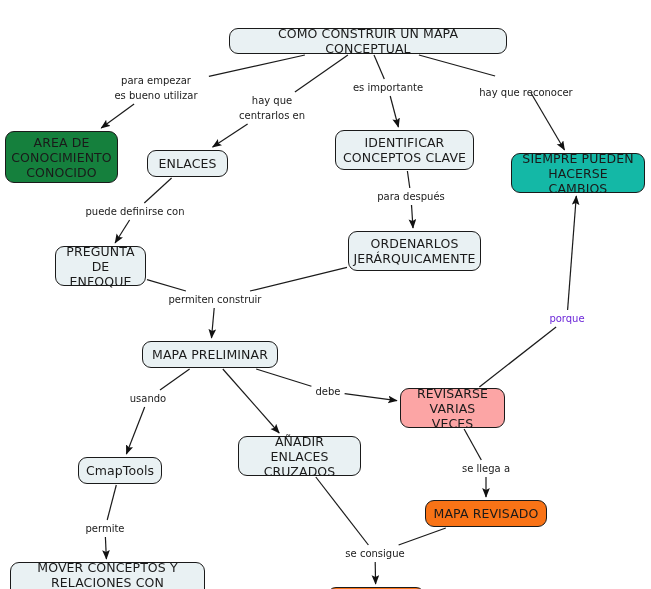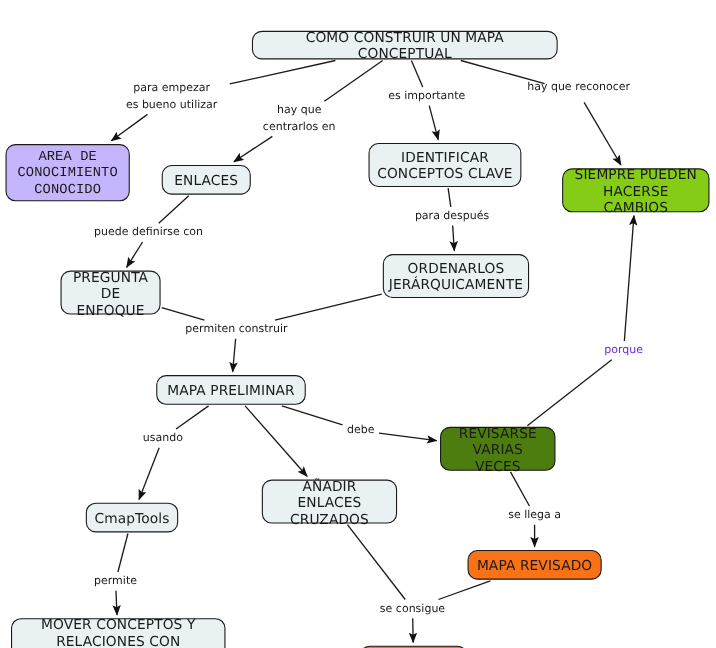--- a/index.html
+++ b/index.html
@@ -89,50 +89,50 @@
         <line x1="105.4" y1="512.0" x2="106.4" y2="534.0" stroke="#1a1a1a" stroke-width="1.2" marker-end="url(#arrowhead)"></line>
         <line x1="464.1" y1="404.0" x2="481.3" y2="435.0" stroke="#1a1a1a" stroke-width="1.2"></line>
         <line x1="486.0" y1="452.0" x2="486.0" y2="472.0" stroke="#1a1a1a" stroke-width="1.2" marker-end="url(#arrowhead)"></line>
         <line x1="315.8" y1="452.0" x2="368.4" y2="520.0" stroke="#1a1a1a" stroke-width="1.2"></line>
         <line x1="445.8" y1="503.0" x2="398.6" y2="520.0" stroke="#1a1a1a" stroke-width="1.2"></line>
         <line x1="375.2" y1="537.0" x2="375.6" y2="559.0" stroke="#1a1a1a" stroke-width="1.2" marker-end="url(#arrowhead)"></line>
       </g>
   </svg>
   <div id="node-layer">
       <div class="node" style="left: 229px; top: 3px; width: 278px; height: 26px; background: rgb(233, 241, 243); border-color: rgb(26, 26, 26); color: rgb(26, 26, 26);">COMO CONSTRUIR UN MAPA CONCEPTUAL</div>
-      <div class="node" style="left: 5px; top: 106px; width: 113px; height: 52px; background: #c4b5fd; border-color: rgb(26, 26, 26); color: rgb(26, 26, 26); font-family: Liberation Mono, monospace;">AREA DE
+      <div class="node" style="left: 5px; top: 106px; width: 113px; height: 52px; background: #15803d; border-color: rgb(26, 26, 26); color: rgb(26, 26, 26);">AREA DE
 CONOCIMIENTO
 CONOCIDO</div>
       <div class="node" style="left: 147px; top: 125px; width: 81px; height: 27px; background: rgb(233, 241, 243); border-color: rgb(26, 26, 26); color: rgb(26, 26, 26);">ENLACES</div>
       <div class="node" style="left: 335px; top: 105px; width: 139px; height: 40px; background: rgb(233, 241, 243); border-color: rgb(26, 26, 26); color: rgb(26, 26, 26);">IDENTIFICAR
 CONCEPTOS CLAVE</div>
-      <div class="node" style="left: 511px; top: 128px; width: 134px; height: 40px; background: #84cc16; border-color: rgb(26, 26, 26); color: rgb(26, 26, 26);">SIEMPRE PUEDEN
+      <div class="node" style="left: 511px; top: 128px; width: 134px; height: 40px; background: #14b8a6; border-color: rgb(26, 26, 26); color: rgb(26, 26, 26);">SIEMPRE PUEDEN
 HACERSE CAMBIOS</div>
       <div class="node" style="left: 55px; top: 221px; width: 91px; height: 40px; background: rgb(233, 241, 243); border-color: rgb(26, 26, 26); color: rgb(26, 26, 26);">PREGUNTA
 DE ENFOQUE</div>
       <div class="node" style="left: 348px; top: 206px; width: 133px; height: 40px; background: rgb(233, 241, 243); border-color: rgb(26, 26, 26); color: rgb(26, 26, 26);">ORDENARLOS
 JERÁRQUICAMENTE</div>
       <div class="node" style="left: 142px; top: 316px; width: 136px; height: 27px; background: rgb(233, 241, 243); border-color: rgb(26, 26, 26); color: rgb(26, 26, 26);">MAPA PRELIMINAR</div>
-      <div class="node" style="left: 400px; top: 363px; width: 105px; height: 40px; background: #4d7c0f; border-color: rgb(26, 26, 26); color: rgb(26, 26, 26);">REVISARSE
+      <div class="node" style="left: 400px; top: 363px; width: 105px; height: 40px; background: #fca5a5; border-color: rgb(26, 26, 26); color: rgb(26, 26, 26);">REVISARSE
 VARIAS VECES</div>
       <div class="node" style="left: 78px; top: 432px; width: 84px; height: 27px; background: rgb(233, 241, 243); border-color: rgb(26, 26, 26); color: rgb(26, 26, 26);">CmapTools</div>
       <div class="node" style="left: 238px; top: 411px; width: 123px; height: 40px; background: rgb(233, 241, 243); border-color: rgb(26, 26, 26); color: rgb(26, 26, 26);">AÑADIR ENLACES
 CRUZADOS</div>
       <div class="node" style="left: 425px; top: 475px; width: 122px; height: 27px; background: #f97316; border-color: rgb(26, 26, 26); color: rgb(26, 26, 26);">MAPA REVISADO</div>
       <div class="node" style="left: 10px; top: 537px; width: 195px; height: 40px; background: rgb(233, 241, 243); border-color: rgb(26, 26, 26); color: rgb(26, 26, 26);">MOVER CONCEPTOS Y
 RELACIONES CON FACILIDAD</div>
       <div class="node" style="left: 327px; top: 562px; width: 98px; height: 27px; background: #f97316; border-color: rgb(26, 26, 26); color: rgb(26, 26, 26);">MAPA FINAL</div>
     </div>
   <div id="label-layer">
       <div class="linklabel" style="left: 156px; top: 48px; color: rgb(26, 26, 26);">para empezar
 es bueno utilizar</div>
       <div class="linklabel" style="left: 272px; top: 68px; color: rgb(26, 26, 26);">hay que
 centrarlos en</div>
       <div class="linklabel" style="left: 388px; top: 55px; color: rgb(26, 26, 26);">es importante</div>
-      <div class="linklabel" style="left: 526px; top: 47px; color: rgb(26, 26, 26);">hay que reconocer</div>
+      <div class="linklabel" style="left: 526px; top: 60px; color: rgb(26, 26, 26);">hay que reconocer</div>
       <div class="linklabel" style="left: 135px; top: 179px; color: rgb(26, 26, 26);">puede definirse con</div>
       <div class="linklabel" style="left: 411px; top: 164px; color: rgb(26, 26, 26);">para después</div>
       <div class="linklabel" style="left: 215px; top: 267px; color: rgb(26, 26, 26);">permiten construir</div>
       <div class="linklabel" style="left: 148px; top: 366px; color: rgb(26, 26, 26);">usando</div>
       <div class="linklabel" style="left: 328px; top: 359px; color: rgb(26, 26, 26);">debe</div>
       <div class="linklabel" style="left: 567px; top: 286px; color: #6d28d9;">porque</div>
       <div class="linklabel" style="left: 105px; top: 496px; color: rgb(26, 26, 26);">permite</div>
       <div class="linklabel" style="left: 486px; top: 436px; color: rgb(26, 26, 26);">se llega a</div>
       <div class="linklabel" style="left: 375px; top: 521px; color: rgb(26, 26, 26);">se consigue</div>
     </div>

